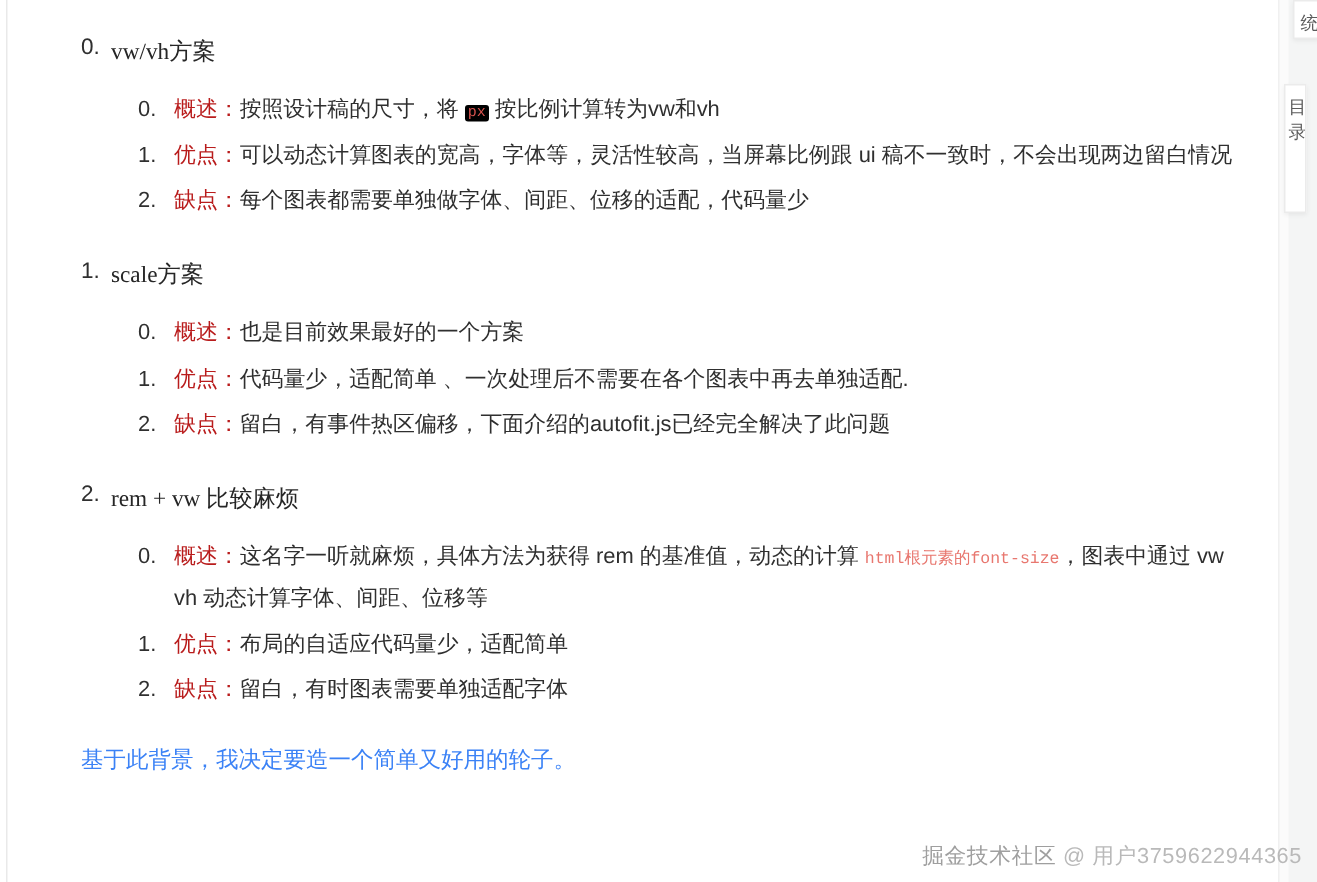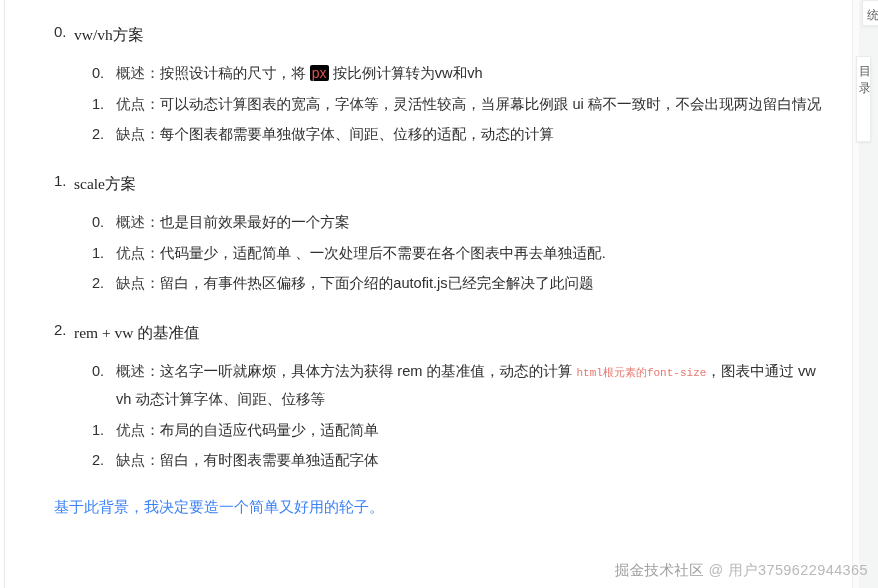--- a/index.html
+++ b/index.html
@@ -77,27 +77,27 @@
     font-size: 14.6px;
     line-height: 1.95;
   }
   ol.lvl2 > li > .marker2 {
     position: absolute;
     left: 18px;
     top: 0;
     color: #2f2f2f;
   }
   .label {
-    color: #404040;
+    color: #b91c1c;
   }
   .code {
-    font-family: Liberation Sans, sans-serif;
+    font-family: Liberation Mono, monospace;
     color: #d9534f;
     background: #000000;
-    font-size: 14px;
+    font-size: 10px;
     padding: 0 2px;
     border-radius: 2px;
   }
   .code-plain {
     font-family: "Liberation Mono", monospace;
     color: #e8776f;
     font-size: 11px;
   }
   .closing {
     margin-top: 14px;
@@ -171,21 +171,21 @@
           <li>
             <span class="marker2">0.</span>
             <span class="label">概述：</span><span>按照设计稿的尺寸，将 </span><span class="code">px</span><span> 按比例计算转为vw和vh</span>
           </li>
           <li>
             <span class="marker2">1.</span>
             <span class="label">优点：</span><span>可以动态计算图表的宽高，字体等，灵活性较高，当屏幕比例跟 ui 稿不一致时，不会出现两边留白情况</span>
           </li>
           <li>
             <span class="marker2">2.</span>
-            <span class="label">缺点：</span><span>每个图表都需要单独做字体、间距、位移的适配，动态的计算</span>
+            <span class="label">缺点：</span><span>每个图表都需要单独做字体、间距、位移的适配，代码量少</span>
           </li>
         </ol>
       </li>
 
       <li>
         <span class="marker">1.</span>
         <div class="h-item">scale方案</div>
         <ol class="lvl2">
           <li>
             <span class="marker2">0.</span>
@@ -197,21 +197,21 @@
           </li>
           <li>
             <span class="marker2">2.</span>
             <span class="label">缺点：</span><span>留白，有事件热区偏移，下面介绍的autofit.js已经完全解决了此问题</span>
           </li>
         </ol>
       </li>
 
       <li>
         <span class="marker">2.</span>
-        <div class="h-item">rem + vw 的基准值</div>
+        <div class="h-item">rem + vw 比较麻烦</div>
         <ol class="lvl2">
           <li>
             <span class="marker2">0.</span>
             <span class="label">概述：</span><span>这名字一听就麻烦，具体方法为获得 rem 的基准值，动态的计算 </span><span class="code-plain">html根元素的font-size</span><span>，图表中通过 vw vh 动态计算字体、间距、位移等</span>
           </li>
           <li>
             <span class="marker2">1.</span>
             <span class="label">优点：</span><span>布局的自适应代码量少，适配简单</span>
           </li>
           <li>

